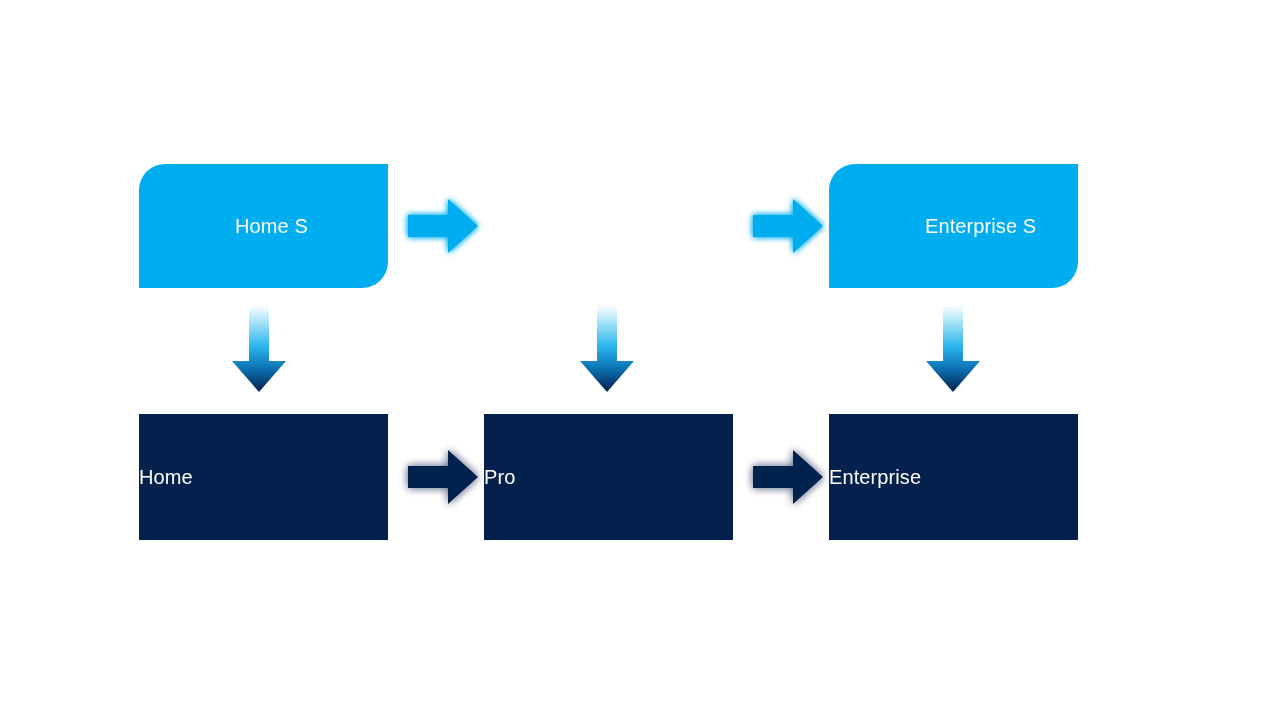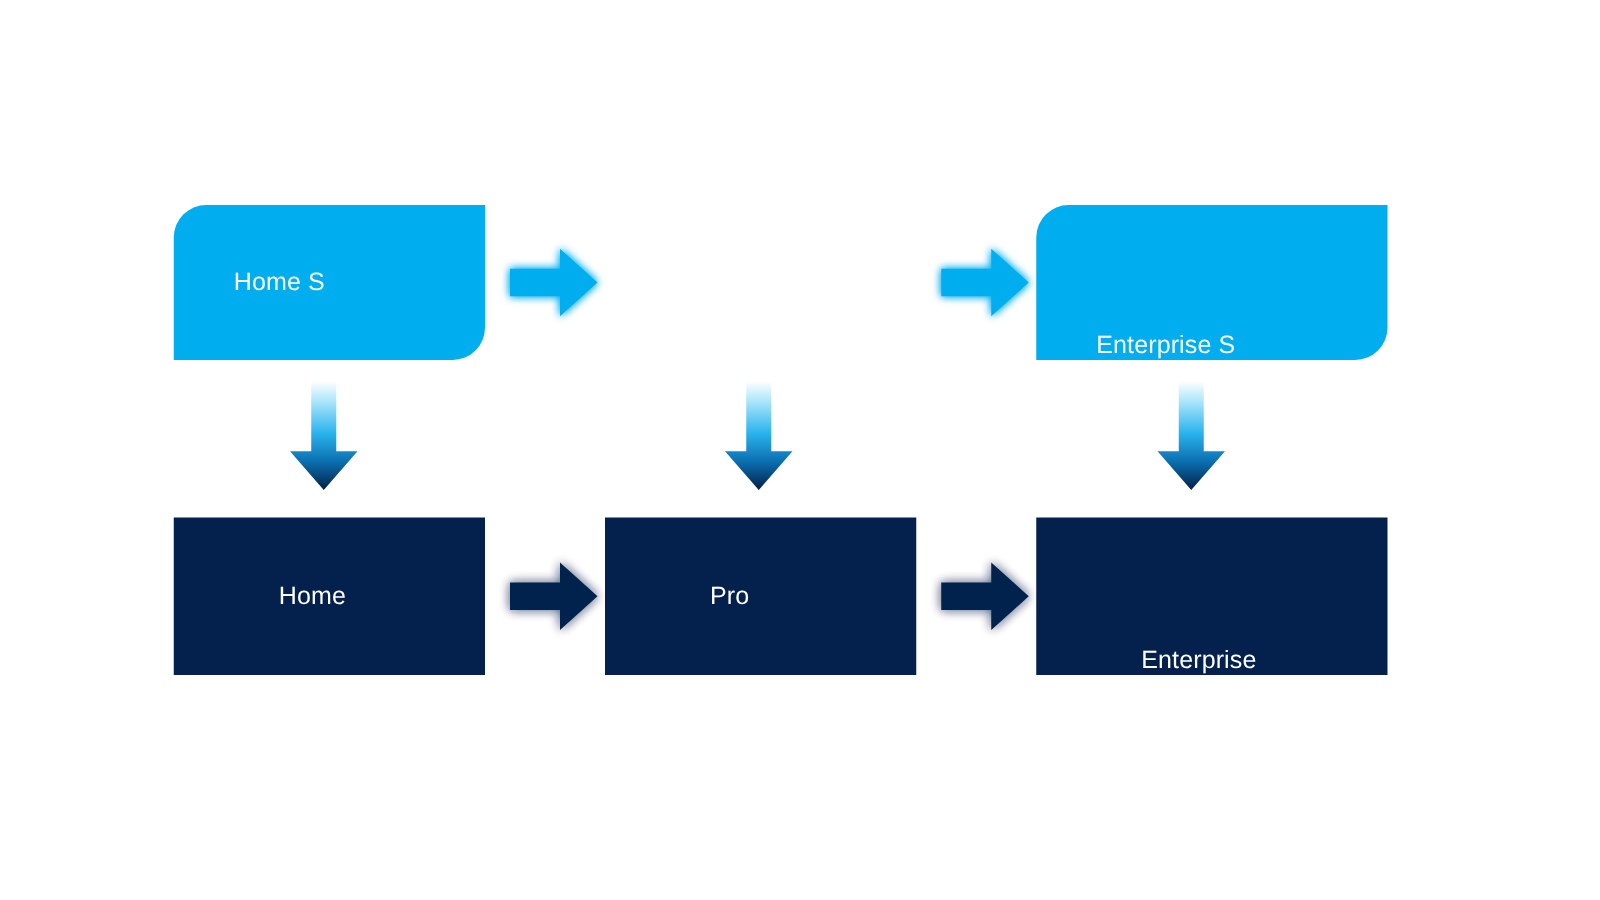--- a/index.html
+++ b/index.html
@@ -40,38 +40,37 @@
   }
 
   
   .node-box.tier-service {
     background: #00AEEF;
     border-radius: 26px 0 26px 0;
     height: 124px;
     top: 164px;
   }
   .node-box.tier-service .node-label {
-    padding-left: 48px;
+    padding-left: 96px;
   }
 
   
   .node-box.tier-product {
     background: #04214D;
     border-radius: 0;
     height: 126px;
     top: 414px;
   }
   .node-box.tier-product .node-label {
-    padding-left: 84px;
   }
 
   
   .col-1 { left: 139px; width: 249px; }
   .col-2 { left: 484px; width: 249px; }
-  .col-3 { left: 829px; width: 281px; align-items: flex-end; }
+  .col-3 { left: 829px; width: 249px; }
 
   
   .arrow {
     position: absolute;
     pointer-events: none;
   }
   .arrow svg { display: block; overflow: visible; }
 
   .arrow-right-service { width: 78px; height: 66px; top: 193px; }
   .arrow-right-product { width: 78px; height: 66px; top: 444px; }

